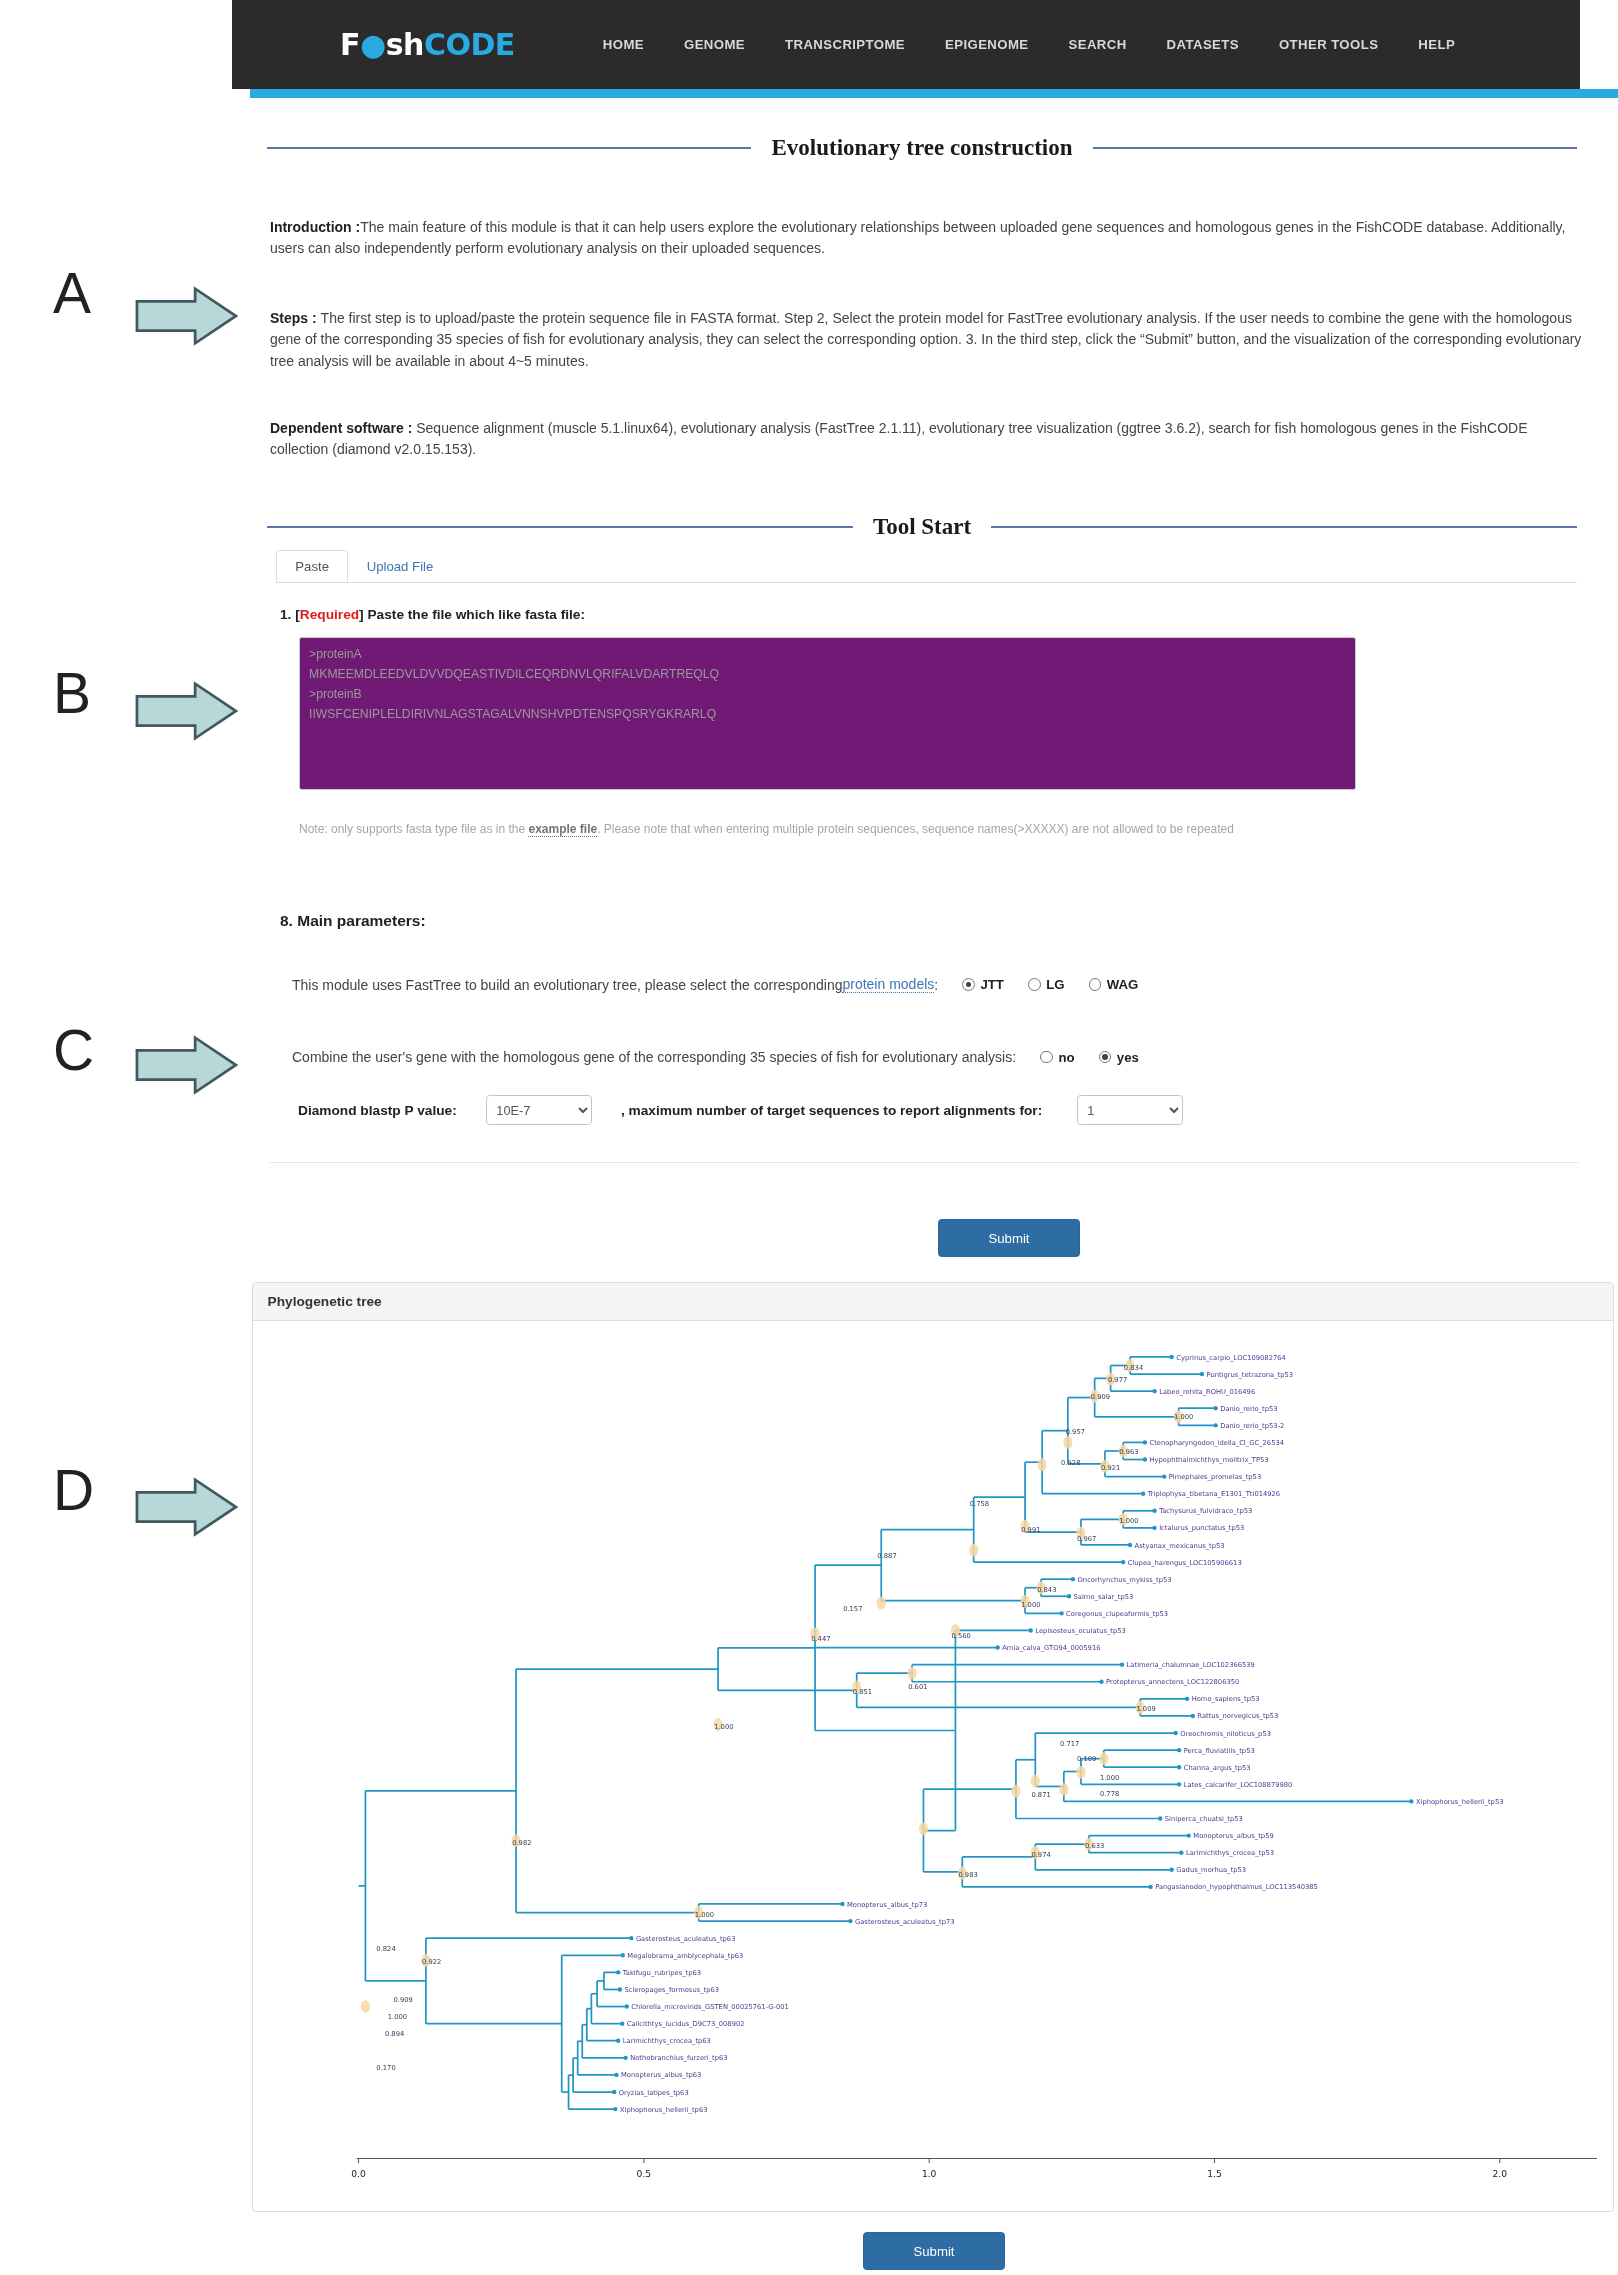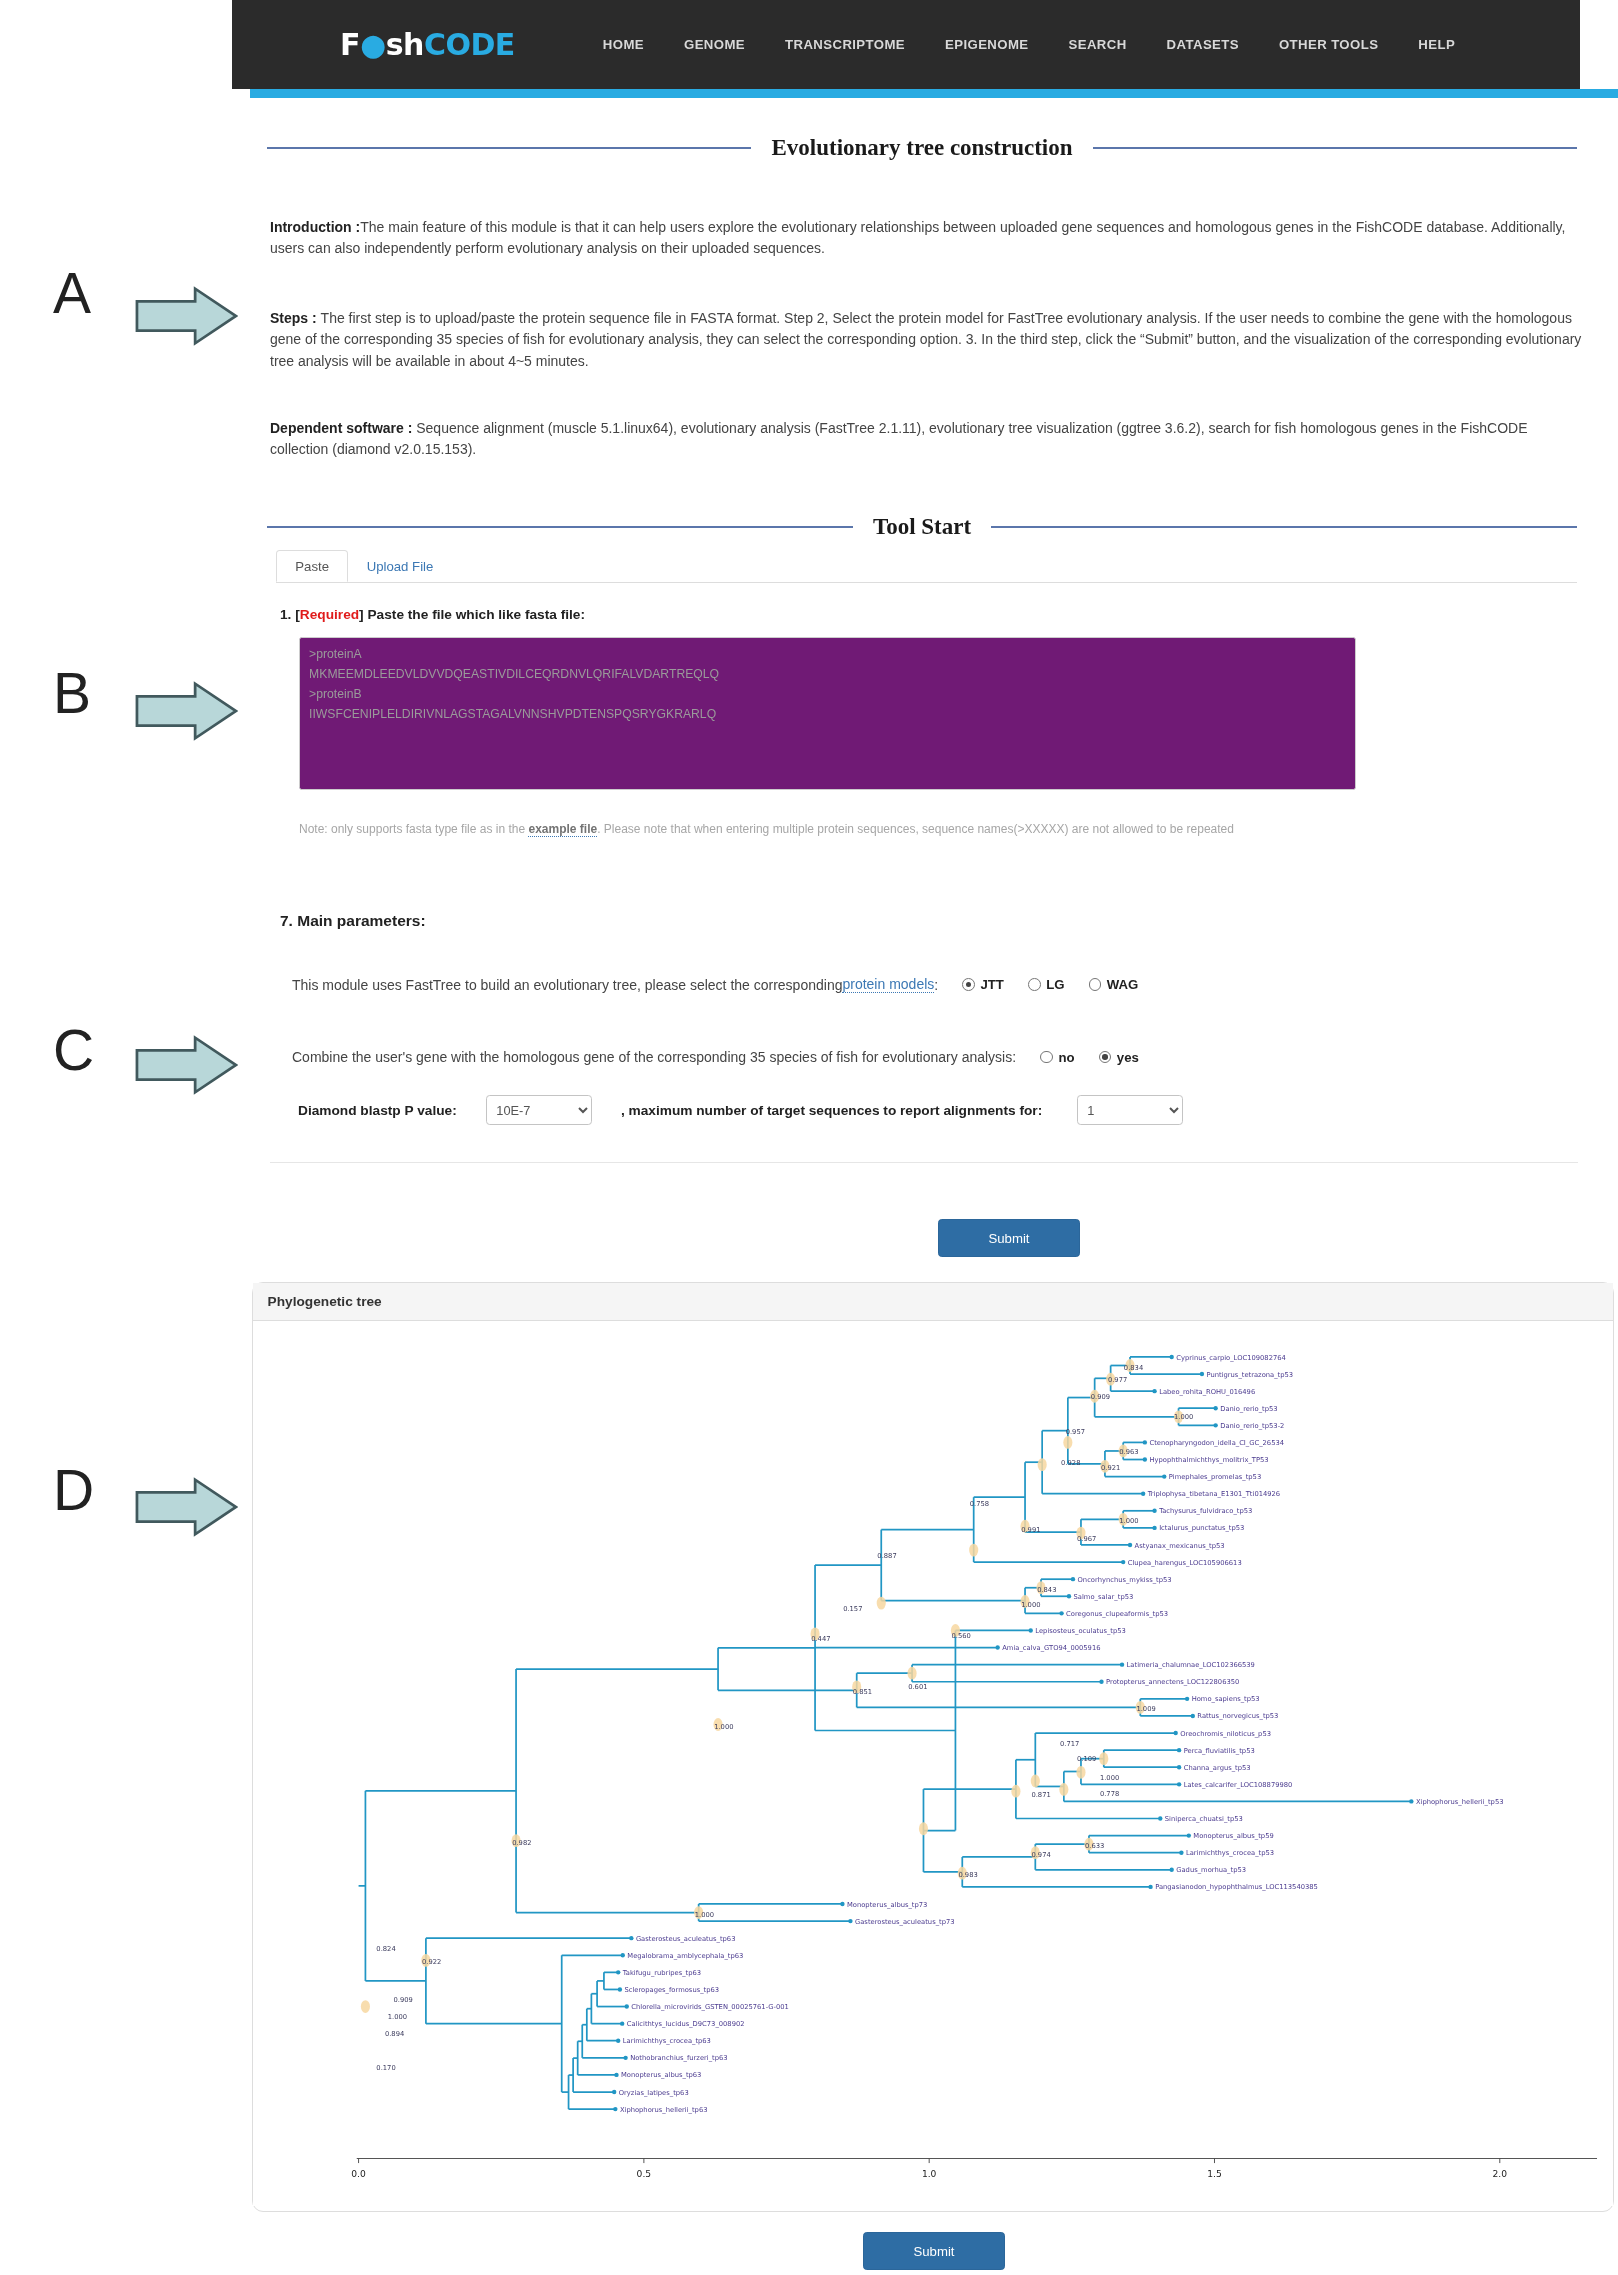--- a/index.html
+++ b/index.html
@@ -260,21 +260,21 @@
 
   <textarea class="fasta" style="left: 299px; top: 637px; width: 1057px; height: 153px;" spellcheck="false">&gt;proteinA
 MKMEEMDLEEDVLDVVDQEASTIVDILCEQRDNVLQRIFALVDARTREQLQ
 &gt;proteinB
 IIWSFCENIPLELDIRIVNLAGSTAGALVNNSHVPDTENSPQSRYGKRARLQ</textarea>
 
   <div class="note" style="left:299px; top:822px; width:1188px;">
     <span>Note: only supports fasta type file as in the </span><a href="#">example file</a><span>. Please note that when entering multiple protein sequences, sequence names(&gt;XXXXX) are not allowed to be repeated</span>
   </div>
 
-  <div class="h-params" style="left:280px; top:912px;">7. Main parameters:</div>
+  <div class="h-params" style="left:280px; top:912px;">8. Main parameters:</div>
 
   <div class="prow" style="left:292px; top:976px;">
     <span>This module uses FastTree to build an evolutionary tree, please select the corresponding </span>
       <span class="lnk">protein models</span>
       <span>:</span>
     <span class="radio-group">
       <span class="ri">
         <span class="radio on"></span>
         <span class="rlabel">JTT</span>
       </span>
@@ -311,21 +311,21 @@
     <span class="strong-label">, maximum number of target sequences to report alignments for:</span>
     <select class="sel" style="width:106px; margin-left:14.6px;">
       <option>1</option>
     </select>
   </div>
 
   <div class="hr-light" style="left:270px; top:1162px; width:1308px;"></div>
 
   <button class="btn-primary" style="left:938px; top:1219px; width:142px; height:38px;">Submit</button>
 
-  <div class="panel" style="left:252px; top:1282px; width:1362px; height:930px;border-radius:11px;">
+  <div class="panel" style="left:252px; top:1282px; width:1362px; height:930px;">
     <div class="panel-head">Phylogenetic tree</div>
     <div class="panel-body" style="height:885px;">
       <svg class="tree" id="tree-svg" width="1361" height="885" viewBox="0 0 1489 969">
           <circle cx="1005.2981651376147" cy="39.358695652173914" r="2.4" fill="#2196c4"></circle>
           <text x="1010.2981651376147" y="42.15869565217391" class="tlabel">Cyprinus_carpio_LOC109082764</text>
           <circle cx="1038.4110091743119" cy="58.076086956521735" r="2.4" fill="#2196c4"></circle>
           <text x="1043.4110091743119" y="60.87608695652173" class="tlabel">Puntigrus_tetrazona_tp53</text>
           <circle cx="986.5550458715596" cy="76.79347826086956" r="2.4" fill="#2196c4"></circle>
           <text x="991.5550458715596" y="79.59347826086956" class="tlabel">Labeo_rohita_ROHU_016496</text>
           <circle cx="1053.405504587156" cy="95.51086956521739" r="2.4" fill="#2196c4"></circle>

